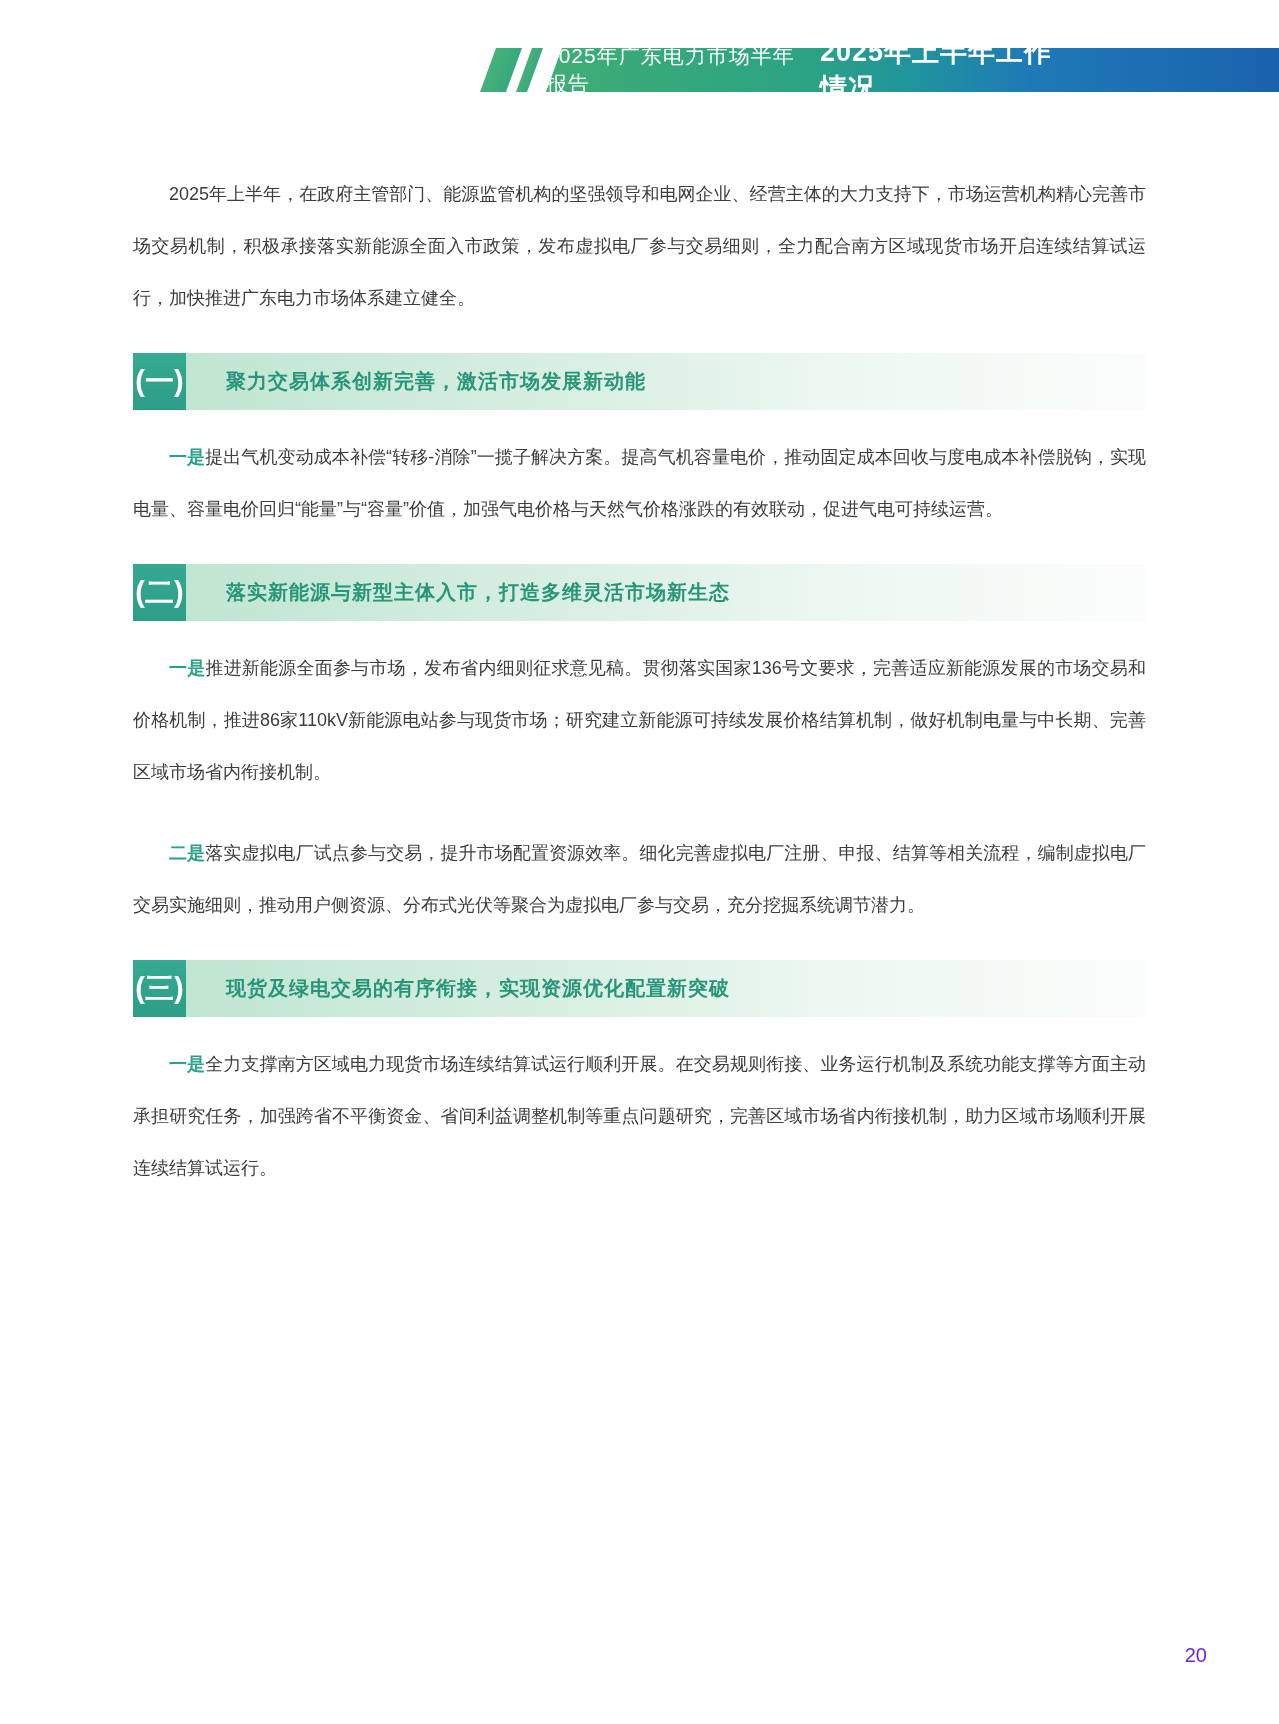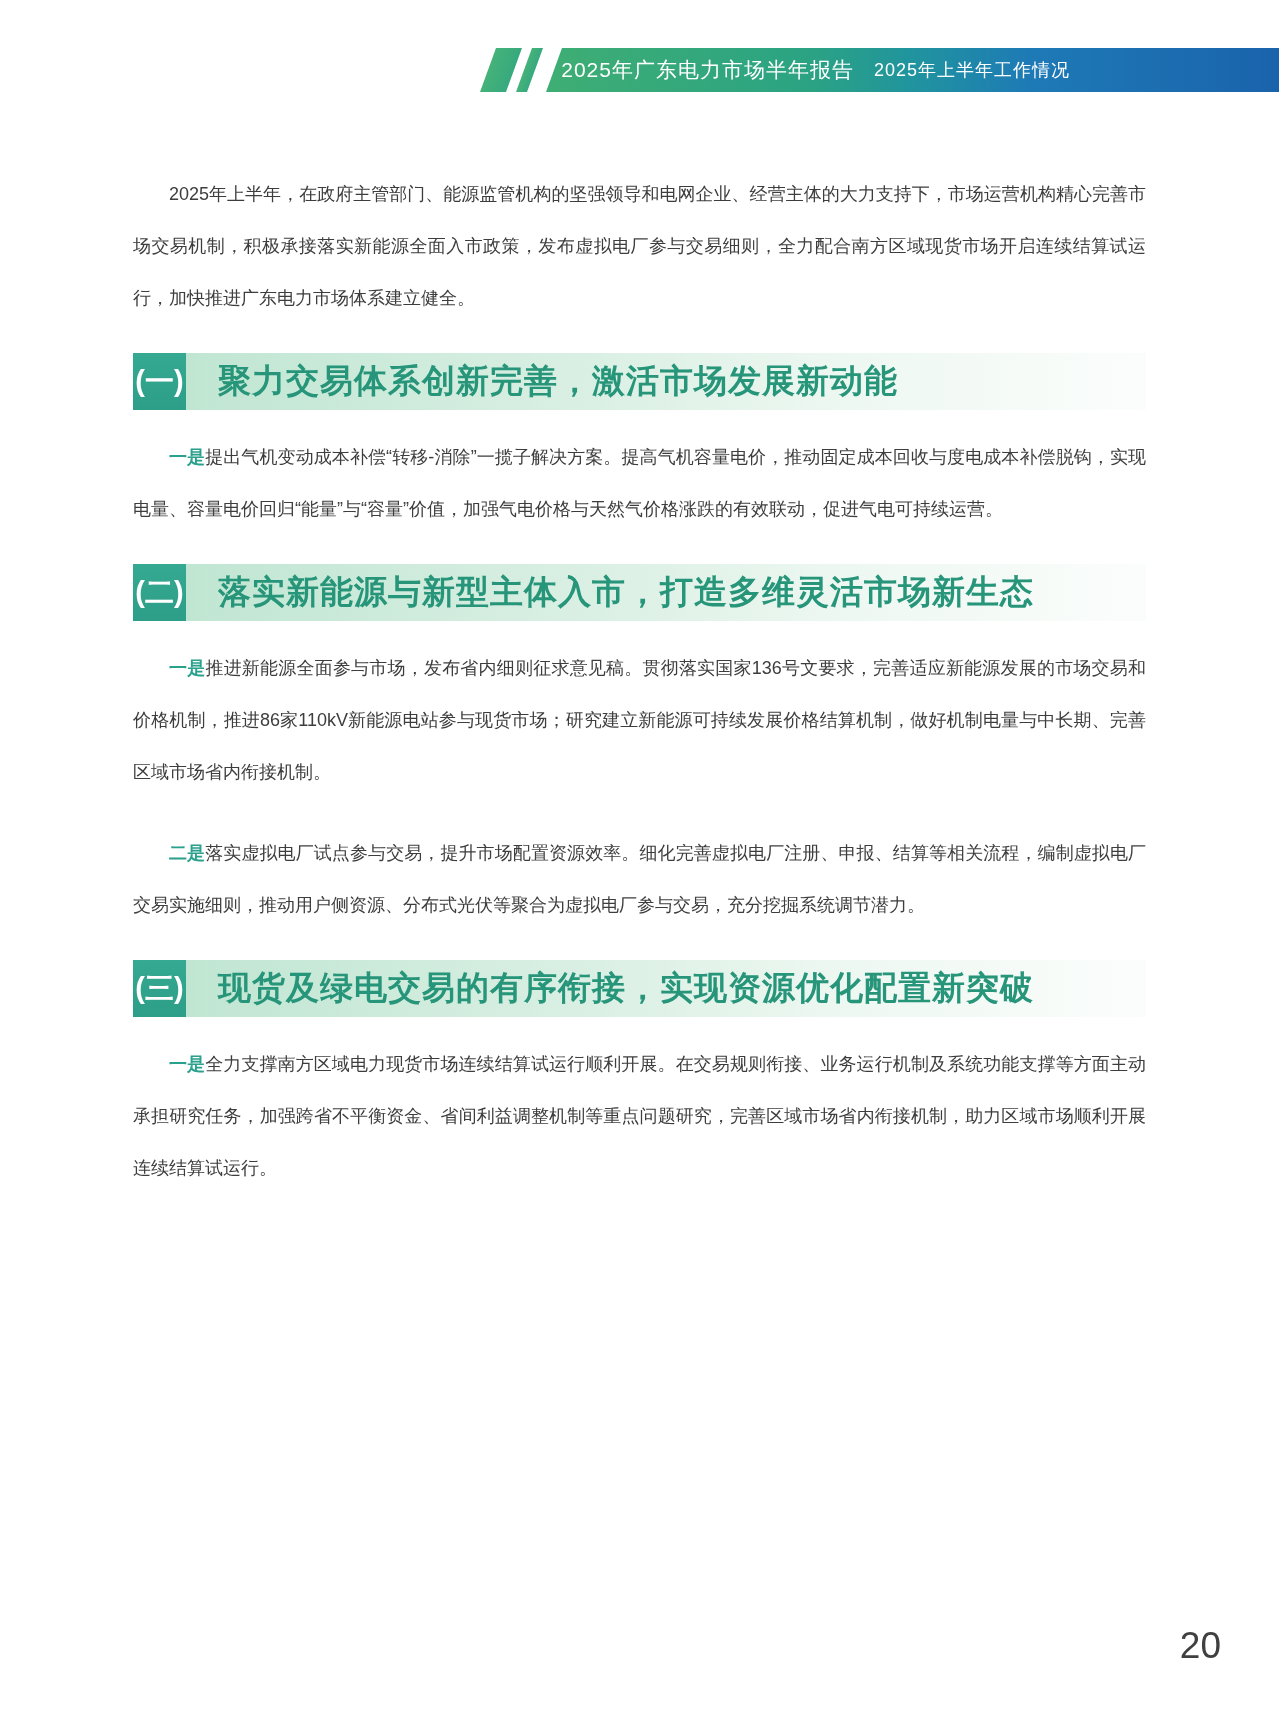--- a/index.html
+++ b/index.html
@@ -16,44 +16,44 @@
   .slash{transform:skewX(-20deg);background:linear-gradient(90deg,#46b279,#36a97e);}
   .slash-1{width:26px;margin-right:10px;}
   .slash-2{width:11px;margin-right:11px;}
   .bar{
     flex:1;display:flex;align-items:center;justify-content:flex-end;
     gap:20px;padding-right:209px;color:#ffffff;
     background:linear-gradient(90deg,#3fae74 0%,#2ba383 36%,#20949e 50%,#1e7ab6 66%,#1a63ac 100%);
     clip-path:polygon(16px 0,100% 0,100% 100%,0 100%);
   }
   .bar-report{font-size:21px;font-weight:500;letter-spacing:1px;}
-  .bar-section{font-size:18px;font-weight:400;letter-spacing:1px;}
+  .bar-section{font-size:27px;font-weight:700;letter-spacing:1px;}
   
   main{position:absolute;top:168px;left:133px;width:1013px;}
   p.body{
     font-size:18px;line-height:52px;color:#3d3d3d;
     text-align:justify;text-indent:2em;margin:0 0 29px 0;
   }
   .lead{color:#2aa18d;font-weight:700;}
   
   .sec-header{display:flex;align-items:stretch;height:57px;margin:14px 0 21px 0;}
   .sec-label{
     width:53px;flex:0 0 53px;background:linear-gradient(180deg,#35a991,#2d9e88);
     color:#ffffff;display:flex;align-items:center;justify-content:center;
     font-size:29px;font-weight:700;
   }
   .sec-strip{
-    flex:1;display:flex;align-items:center;padding-left:32px;
+    flex:1;display:flex;align-items:center;padding-left:40px;
     background:linear-gradient(90deg,#c0e6d2 0%,#d9efe3 40%,#eef8f2 70%,#fbfdfc 100%);
-    color:#279579;font-size:33px;font-weight:700;letter-spacing:1px;
+    color:#279579;font-size:20px;font-weight:700;letter-spacing:1px;
   }
   
   .page-number{
-    position:absolute;right:58px;bottom:57px;
-    color:#404040;font-size:37px;font-weight:500;
+    position:absolute;right:72px;bottom:57px;
+    color:#6d28d9;font-size:20px;font-weight:500;
   }
 </style>
 </head>
 <body>
 
 <header class="top-bar">
   <div class="slash slash-1"></div>
   <div class="slash slash-2"></div>
   <div class="bar">
     <span class="bar-report">2025年广东电力市场半年报告</span>

